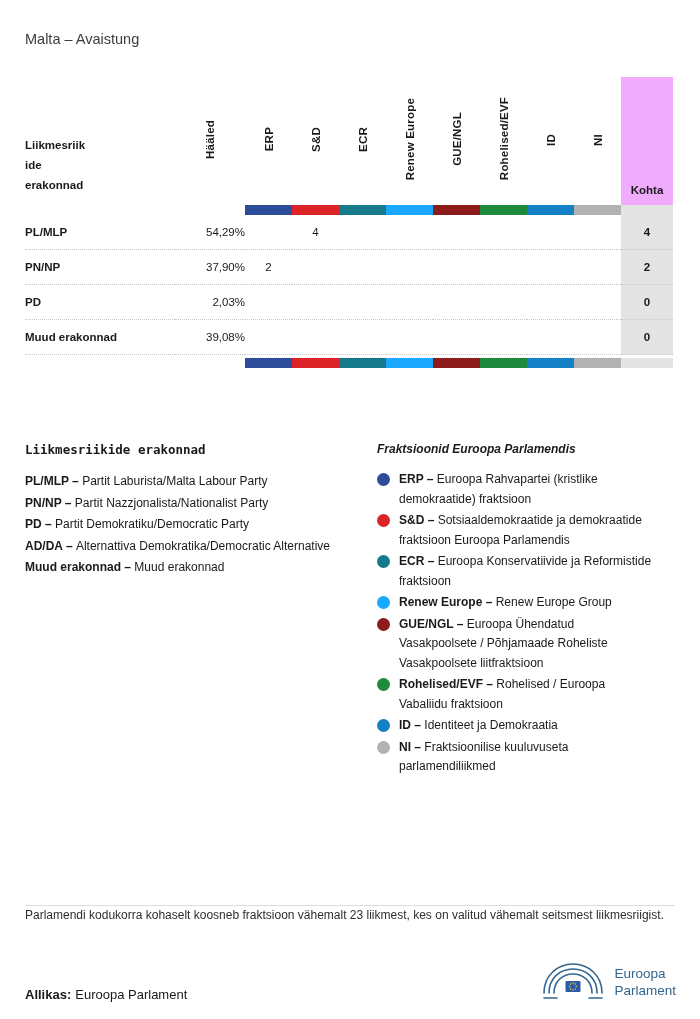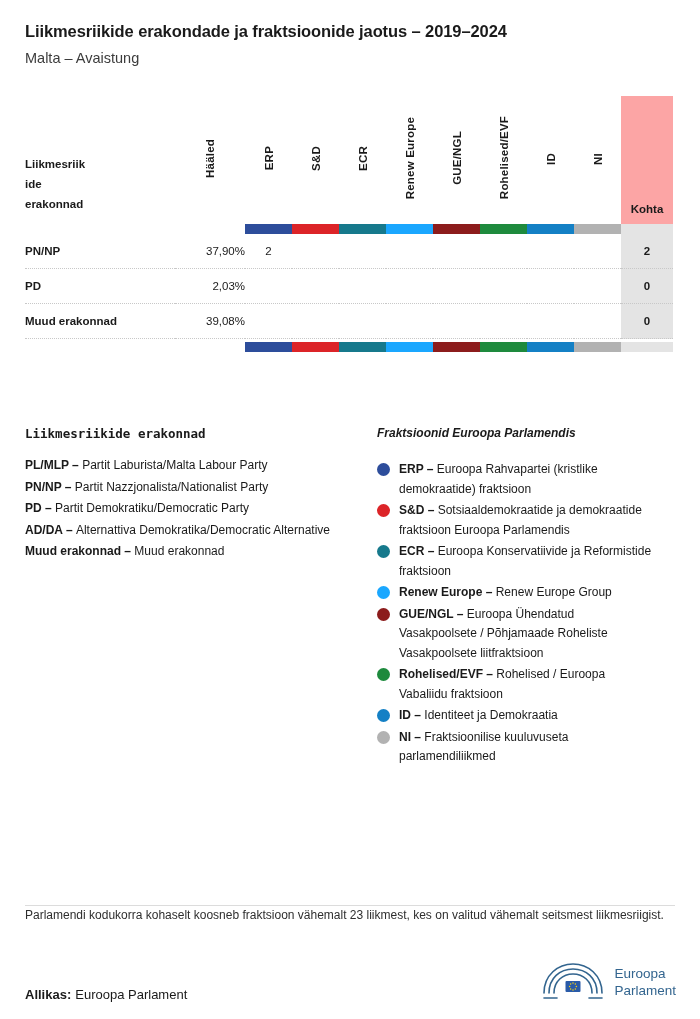--- a/index.html
+++ b/index.html
@@ -14,21 +14,21 @@
   .subtitle { font-size:14.5px; color:#3c3c3c; margin-top:9px; }
 
   
   #results-table { border-collapse:separate; border-spacing:0; table-layout:fixed; width:648px; margin-top:30px; }
   #results-table th, #results-table td { padding:0; }
 
   .header-row th { height:128px; vertical-align:middle; text-align:center; font-weight:bold; }
   th.corner { vertical-align:bottom; text-align:left; }
   .corner-label { font-weight:bold; font-size:11.5px; line-height:20px; width:62px; overflow-wrap:anywhere; padding-bottom:10px; }
   .rot { display:inline-block; writing-mode:vertical-rl; transform:rotate(180deg); white-space:nowrap; font-size:11.5px; font-weight:bold; letter-spacing:0.2px; }
-  th.kohta-head { background:#fca5a5; vertical-align:bottom; }
+  th.kohta-head { background:#f0abfc; vertical-align:bottom; }
   .kohta-label { font-weight:bold; font-size:11.5px; text-align:center; padding-bottom:9px; }
 
   .bar-row td { height:10px; }
   td.bar-cell { padding:0 1px; }
   .bar { height:10px; }
   td.kohta-col { background:#e4e4e4; }
 
   .data-row td { height:35px; font-size:11.5px; border-bottom:1px dotted #c8c8c8; }
   td.td-party { font-weight:bold; text-align:left; padding-left:1px; }
   td.td-votes { text-align:right; padding-right:9px; }
@@ -41,39 +41,38 @@
   .total-row td.td-kohta { background:#e4e4e4; }
 
   
   .legends { display:flex; margin-top:74px; }
   .legend-left { width:352px; }
   .legend-left-title { font-family:"DejaVu Sans Mono", monospace; font-weight:bold; font-size:12.5px; }
   .legend-left-items { margin-top:14px; }
   .party-item { font-size:12px; line-height:21.5px; }
   .legend-right { width:298px; }
   .legend-right-title { font-weight:bold; font-size:12px;font-style:italic; }
-  .group-items { margin-top:20px; }
+  .group-items { margin-top:14px; }
   .group-item { display:flex; margin-bottom:2px; }
   .dot { width:13px; height:13px; border-radius:50%; flex:0 0 13px; margin:3px 9px 0 0; }
   .group-text { font-size:12px; line-height:19.5px; width:255px; }
 
   
   .footnote { position:absolute; left:25px; right:25px; top:905px; border-top:1px solid #dcdcdc; font-size:12px; line-height:19px; color:#2e2e2e; }
   .source { position:absolute; left:25px; top:987px; font-size:13px; }
   .source b { font-weight:bold; }
   .source span { margin-left:4px; }
   .logo { position:absolute; right:24px; top:960px; display:flex; align-items:center; }
   .logo-text { margin-left:9px; font-size:13.5px; line-height:17px; color:#33658f; }
 </style>
 </head>
 <body>
 
 <div class="page">
 
-  <div class="title">Liikmesriikide erakondade ja fraktsioonide jaotus – 2019–2024</div>
   <div class="subtitle">Malta – Avaistung</div>
 
   <table id="results-table">
       <colgroup>
         <col style="width: 150px;">
         <col style="width: 70px;">
         <col style="width: 47px;">
         <col style="width: 47px;">
         <col style="width: 47px;">
         <col style="width: 47px;">
@@ -124,20 +123,33 @@
           <td class="bar-cell">
             <div class="bar" style="background: rgb(30, 138, 61);"></div>
           </td>
           <td class="bar-cell">
             <div class="bar" style="background: rgb(20, 128, 197);"></div>
           </td>
           <td class="bar-cell">
             <div class="bar" style="background: rgb(178, 178, 178);"></div>
           </td>
           <td class="kohta-col"></td>
+        </tr>
+        <tr class="data-row">
+          <td class="td-party">PL/MLP</td>
+          <td class="td-votes">54,29%</td>
+          <td class="td-count"></td>
+          <td class="td-count">4</td>
+          <td class="td-count"></td>
+          <td class="td-count"></td>
+          <td class="td-count"></td>
+          <td class="td-count"></td>
+          <td class="td-count"></td>
+          <td class="td-count"></td>
+          <td class="td-kohta">4</td>
         </tr>
         <tr class="data-row">
           <td class="td-party">PN/NP</td>
           <td class="td-votes">37,90%</td>
           <td class="td-count">2</td>
           <td class="td-count"></td>
           <td class="td-count"></td>
           <td class="td-count"></td>
           <td class="td-count"></td>
           <td class="td-count"></td>

